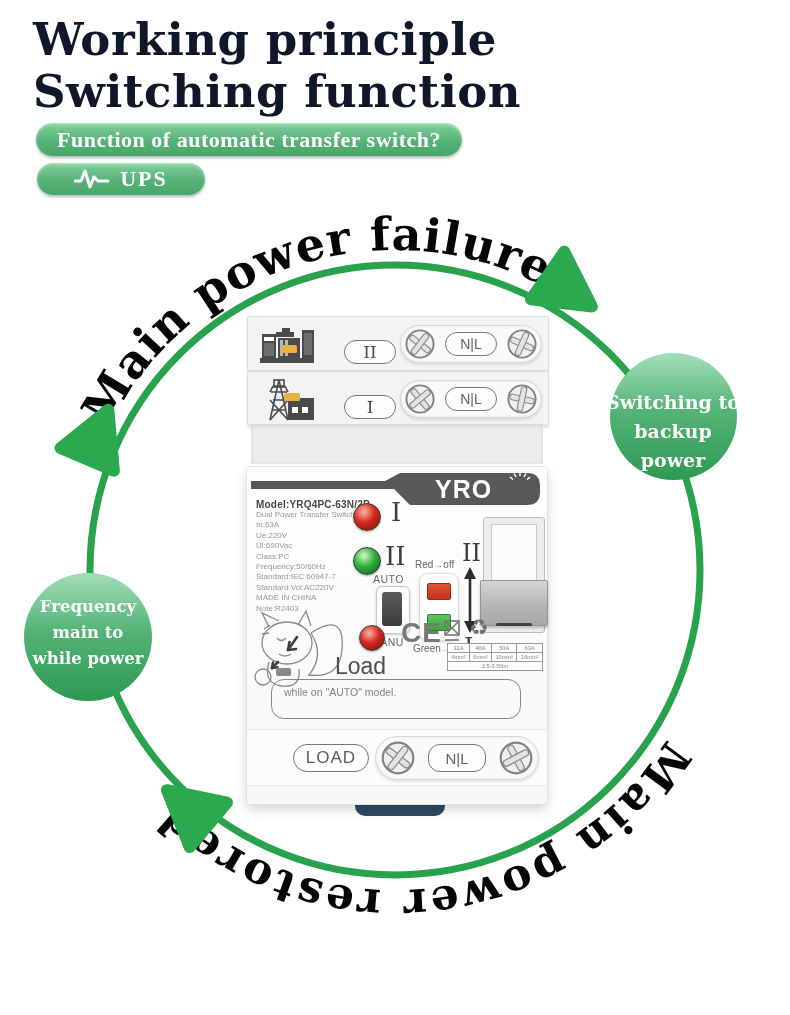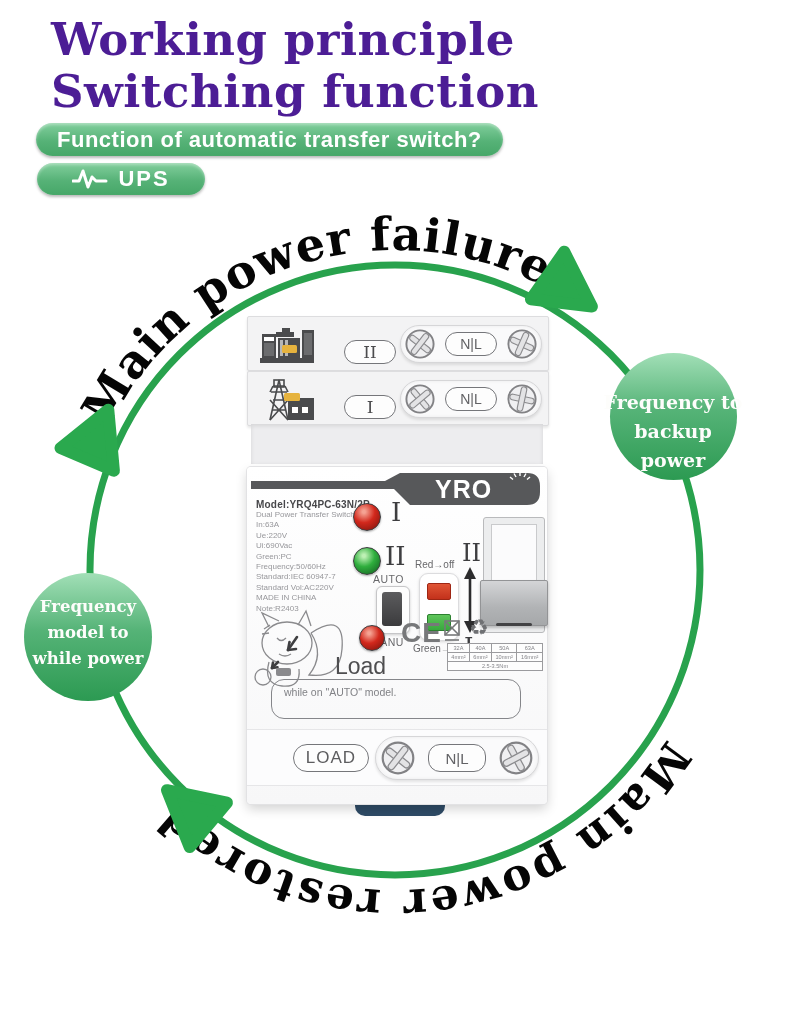--- a/index.html
+++ b/index.html
@@ -1,24 +1,24 @@
 <!DOCTYPE html>
 <html><head>
 <meta charset="utf-8">
 <style>
   html,body{margin:0;padding:0;background:#fff;}
   #canvas{position:relative;width:790px;height:1015px;background:#ffffff;overflow:hidden;
           font-family:"Liberation Sans",sans-serif;}
   .abs{position:absolute;}
 
   
-  .title{left:51px;top:14px;font-family:"DejaVu Serif",serif;font-weight:bold;
-         font-size:45px;line-height:52px;color:#4c1d95;letter-spacing:.5px;}
+  .title{left:33px;top:14px;font-family:"DejaVu Serif",serif;font-weight:bold;
+         font-size:45px;line-height:52px;color:#0f172a;letter-spacing:.5px;}
   .green-pill{background:linear-gradient(180deg,#82cf9d 0%,#56b277 55%,#46a768 100%);
-        border-radius:20px;color:#fff;font-family:Liberation Sans, sans-serif;font-weight:bold;
+        border-radius:20px;color:#fff;font-family:Liberation Serif, serif;font-weight:bold;
         box-shadow:0 2px 3px rgba(0,0,0,.28), inset 0 2px 3px rgba(255,255,255,.35);
         display:flex;align-items:center;justify-content:center;}
   .banner{left:36px;top:123px;height:33px;padding:0 21px;font-size:22px;letter-spacing:.5px;}
   .ups{left:37px;top:163px;width:168px;height:32px;font-size:22px;letter-spacing:2px;gap:10px;}
 
   
   #cycle-svg{left:0;top:0;z-index:0;}
   .arc-label{font-family:"DejaVu Serif",serif;font-weight:bold;fill:#050505;}
 
   
@@ -100,28 +100,28 @@
 
   <div class="abs green-pill ups">
     <svg width="36" height="22" viewBox="0 0 36 22">
       <polyline points="1,13 7,13 11,3 16,19 20,9 24,13 34,13" fill="none" stroke="#ffffff" stroke-width="3" stroke-linecap="round" stroke-linejoin="round"></polyline>
     </svg>
     <span>UPS</span>
   </div>
 
   <div class="abs badge" style="left:610px;top:353px;width:127px;height:127px;"></div>
   <div class="abs badge-text" style="left:603px;top:388px;width:140px;font-size:19px;line-height:29px;">
-    <div>Frequency to</div>
+    <div>Switching to</div>
     <div>backup power</div>
   </div>
 
   <div class="abs badge" style="left:24px;top:573px;width:128px;height:128px;"></div>
   <div class="abs badge-text" style="left:18px;top:594px;width:140px;font-size:16.5px;line-height:26px;">
     <div>Frequency</div>
-    <div>model to</div>
+    <div>main to</div>
     <div>while power</div>
   </div>
 
   <div id="device" class="abs">
 
     <div class="abs inrow" style="top:4px;">
       <svg class="abs" style="left:10px;top:5px;" width="58" height="44" viewBox="0 0 58 44">
         <rect x="2" y="36" width="54" height="5" fill="#4a4b4d"></rect>
         <rect x="4" y="12" width="14" height="24" fill="#4a4b4d"></rect>
         <rect x="6" y="15" width="10" height="4" fill="#fff"></rect>
@@ -221,21 +221,21 @@
           <line x1="21" y1="5" x2="18" y2="7.5"></line>
         </g>
       </svg>
 
       <div class="abs" style="left:9px;top:32px;width:118px;">
         <div class="np-model">Model:YRQ4PC-63N/2P</div>
         <div class="np-line">Dual Power Transfer Switch</div>
         <div class="np-line">In:63A</div>
         <div class="np-line">Ue:220V</div>
         <div class="np-line">Ui:690Vac</div>
-        <div class="np-line">Green:PC</div>
+        <div class="np-line">Class:PC</div>
         <div class="np-line">Frequency:50/60Hz</div>
         <div class="np-line">Standard:IEC 60947-7</div>
         <div class="np-line">Standard Vol:AC220V</div>
         <div class="np-line">MADE IN CHINA</div>
         <div class="np-line">Note:R2403</div>
       </div>
 
       <div class="abs led red" style="left:106px;top:36px;width:26px;height:26px;"></div>
       <div class="abs roman" style="left:144px;top:30px;font-size:26px;">I</div>
       <div class="abs led green" style="left:106px;top:80px;width:26px;height:26px;"></div>

